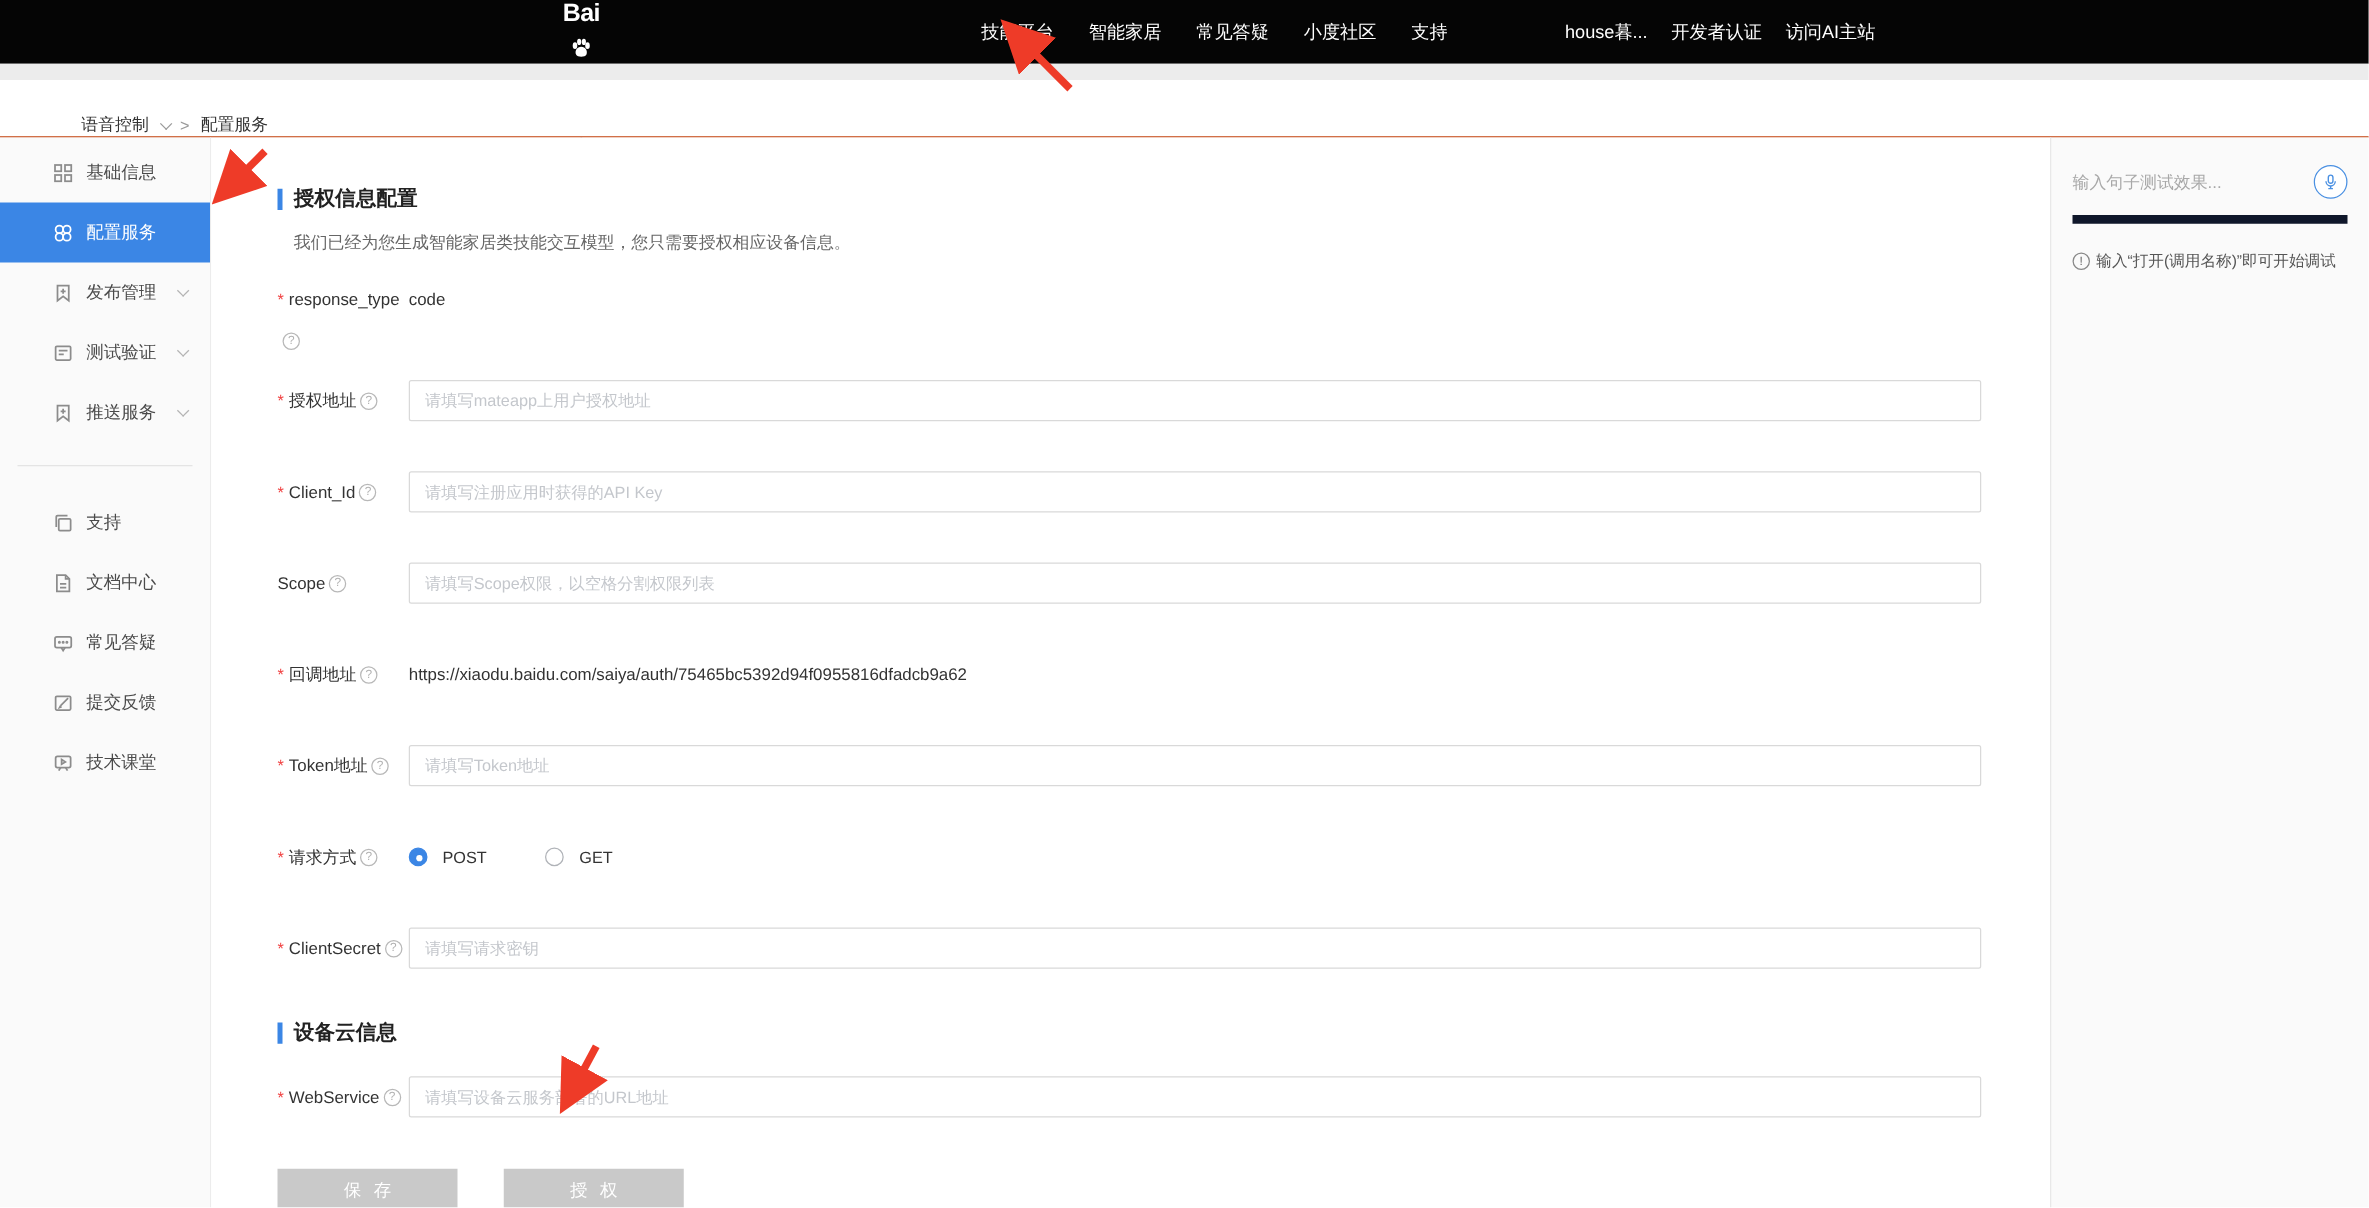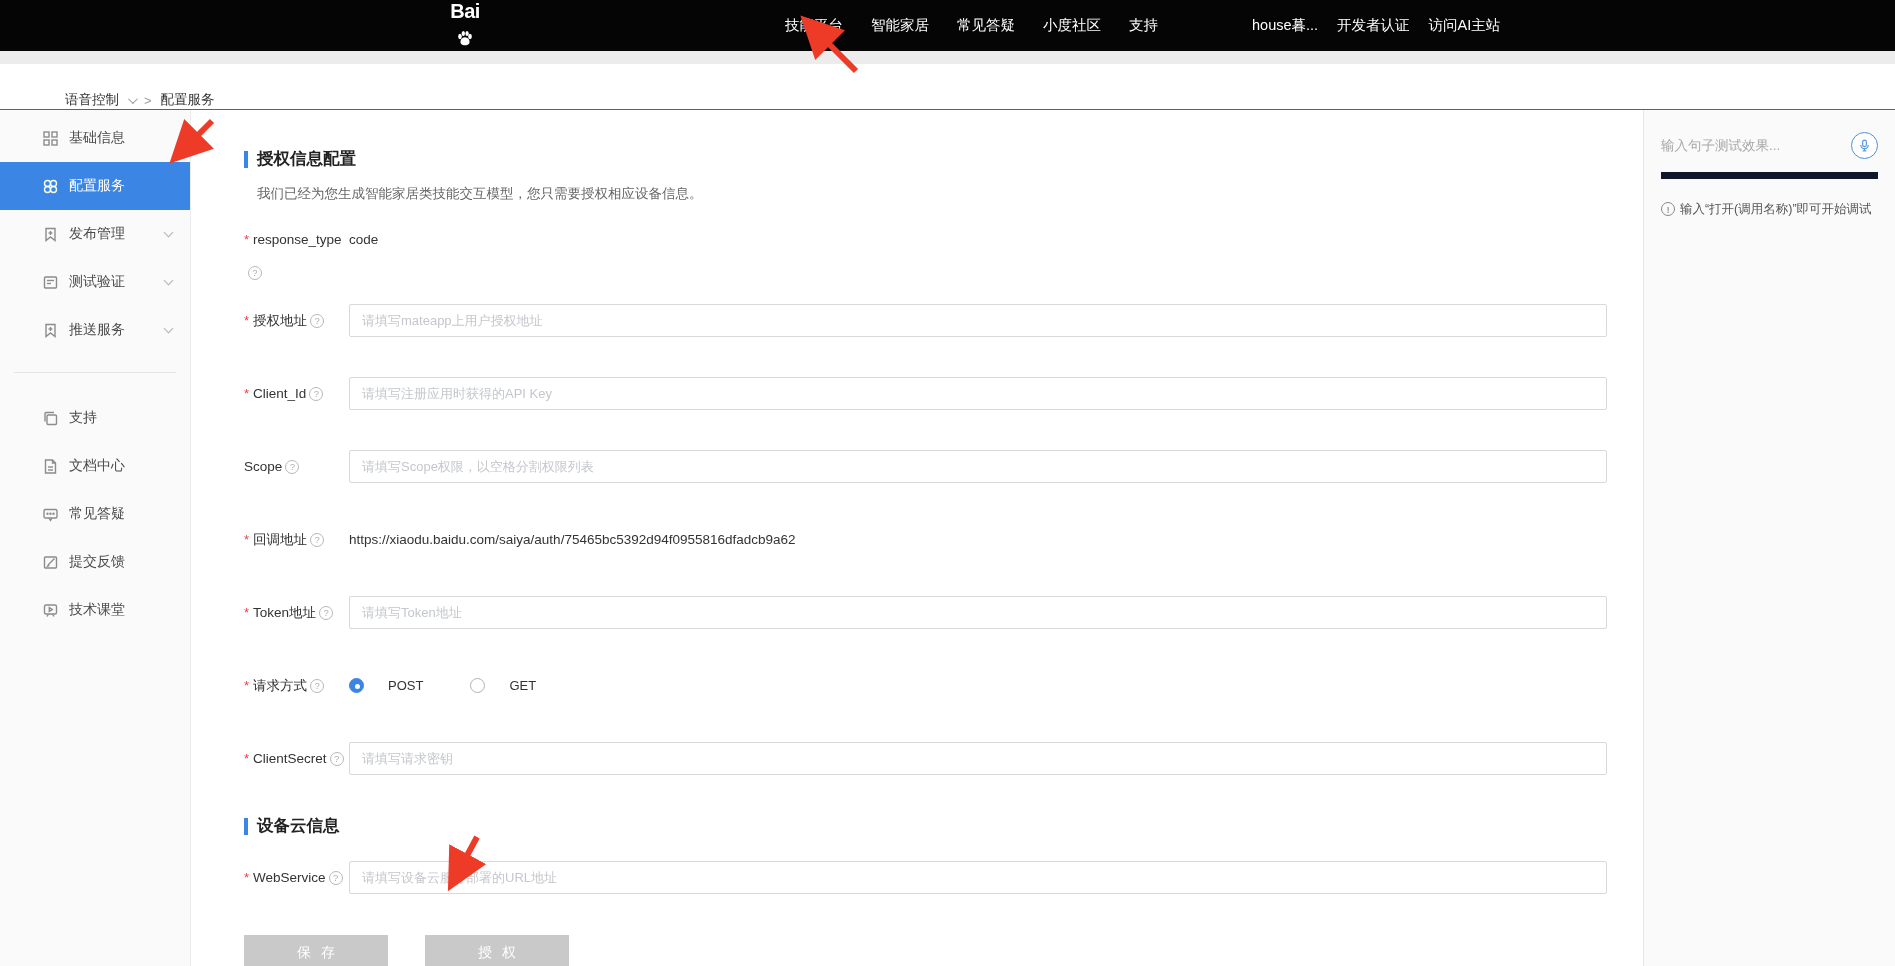--- a/index.html
+++ b/index.html
@@ -23,21 +23,21 @@
 
   
   .nav-strip { position:absolute; top:51px; left:0; width:1895px; height:13px; background:#ececec; }
   .breadcrumb-bar { position:absolute; top:64px; left:0; width:1895px; height:46px; background:#fff; border-bottom:1px solid #c2410c; display:flex; align-items:flex-end; }
   .breadcrumb { margin-left:65px; display:flex; align-items:center; gap:9px; font-size:13.5px; color:#333; }
   .bc-caret { width:7px; height:7px; border-right:1.4px solid #999; border-bottom:1.4px solid #999; transform:rotate(45deg) translateY(-2px); display:inline-block; }
   .bc-sep { color:#999; font-size:13px; }
 
   
   .layout { position:absolute; top:110px; left:0; width:1895px; height:856px; display:flex; }
-  .sidebar { width:191px; height:856px; background:#fafafa; border-right:1px solid #ececec; padding-top:4px; flex-shrink:0; }
+  .sidebar { width:169px; height:856px; background:#fafafa; border-right:1px solid #ececec; padding-top:4px; flex-shrink:0; }
   .main { width:1471px; height:856px; background:#fff; padding:38px 0 0 53px; overflow:hidden; }
   .testpanel { width:255px; height:856px; background:#fafafa; border-left:1px solid #e8e8e8; padding:22px 17px 0 17px; }
 
   
   .side-item { height:48px; display:flex; align-items:center; padding-left:42px; cursor:pointer; color:#4a4a4a; position:relative; }
   .side-item .sicon { width:17px; height:17px; margin-right:10px; color:#8c8c8c; flex-shrink:0; }
   .side-item .slabel { font-size:14px; }
   .side-item.selected { background:#3b86e5; color:#fff; }
   .side-item.selected .sicon { color:#fff; }
   .side-caret { position:absolute; right:18px; width:7px; height:7px; border-right:1.3px solid #b3b3b3; border-bottom:1.3px solid #b3b3b3; transform:rotate(45deg); top:19px; }
@@ -54,21 +54,21 @@
   .frow-static { margin-bottom:0; }
   .flabel { width:105px; flex-shrink:0; display:flex; align-items:center; font-size:13.5px; color:#333; position:relative; }
   .flabel.required::before { content:"*"; color:#f03e3e; margin-right:4px; font-size:13px; }
   .qicon { width:14px; height:14px; border:1px solid #b8b8b8; border-radius:50%; color:#b0b0b0; font-size:9.5px; display:inline-flex; align-items:center; justify-content:center; margin-left:3px; flex-shrink:0; cursor:pointer; }
   .finput { width:1258px; height:33px; border:1px solid #d9d9d9; border-radius:2px; padding:0 12px; font-size:13px; color:#333; background:#fff; font-family:"Liberation Sans","DejaVu Sans",sans-serif; }
   .finput::placeholder { color:#c4c7cc; }
   .fvalue { font-size:13.5px; color:#333; }
   .help-row { margin:15px 0 24px 1px; }
 
   .radio-group { display:flex; align-items:center; gap:47px; }
-  .radio-opt { display:flex; align-items:flex-start; gap:24px; cursor:pointer; }
+  .radio-opt { display:flex; align-items:flex-start; gap:12px; cursor:pointer; }
   .radio { width:15px; height:15px; border-radius:50%; border:1px solid #b0b3b8; background:#fff; position:relative; }
   .radio.selected { background:#3b86e5; border-color:#3b86e5; }
   .radio.selected::after { content:""; position:absolute; left:4.5px; top:4.5px; width:5px; height:5px; border-radius:50%; background:#fff; }
   .radio-label { font-size:13px; color:#333; }
 
   .sec2 { margin-top:6px; margin-bottom:24px; }
   .btn-row { display:flex; gap:37px; margin-top:41px; }
   .gbtn { width:144px; height:35px; background:#c9c9c9; color:#fff; border:none; font-size:14px; letter-spacing:10px; text-indent:10px; cursor:pointer; font-family:"Liberation Sans","DejaVu Sans",sans-serif; }
 
   

